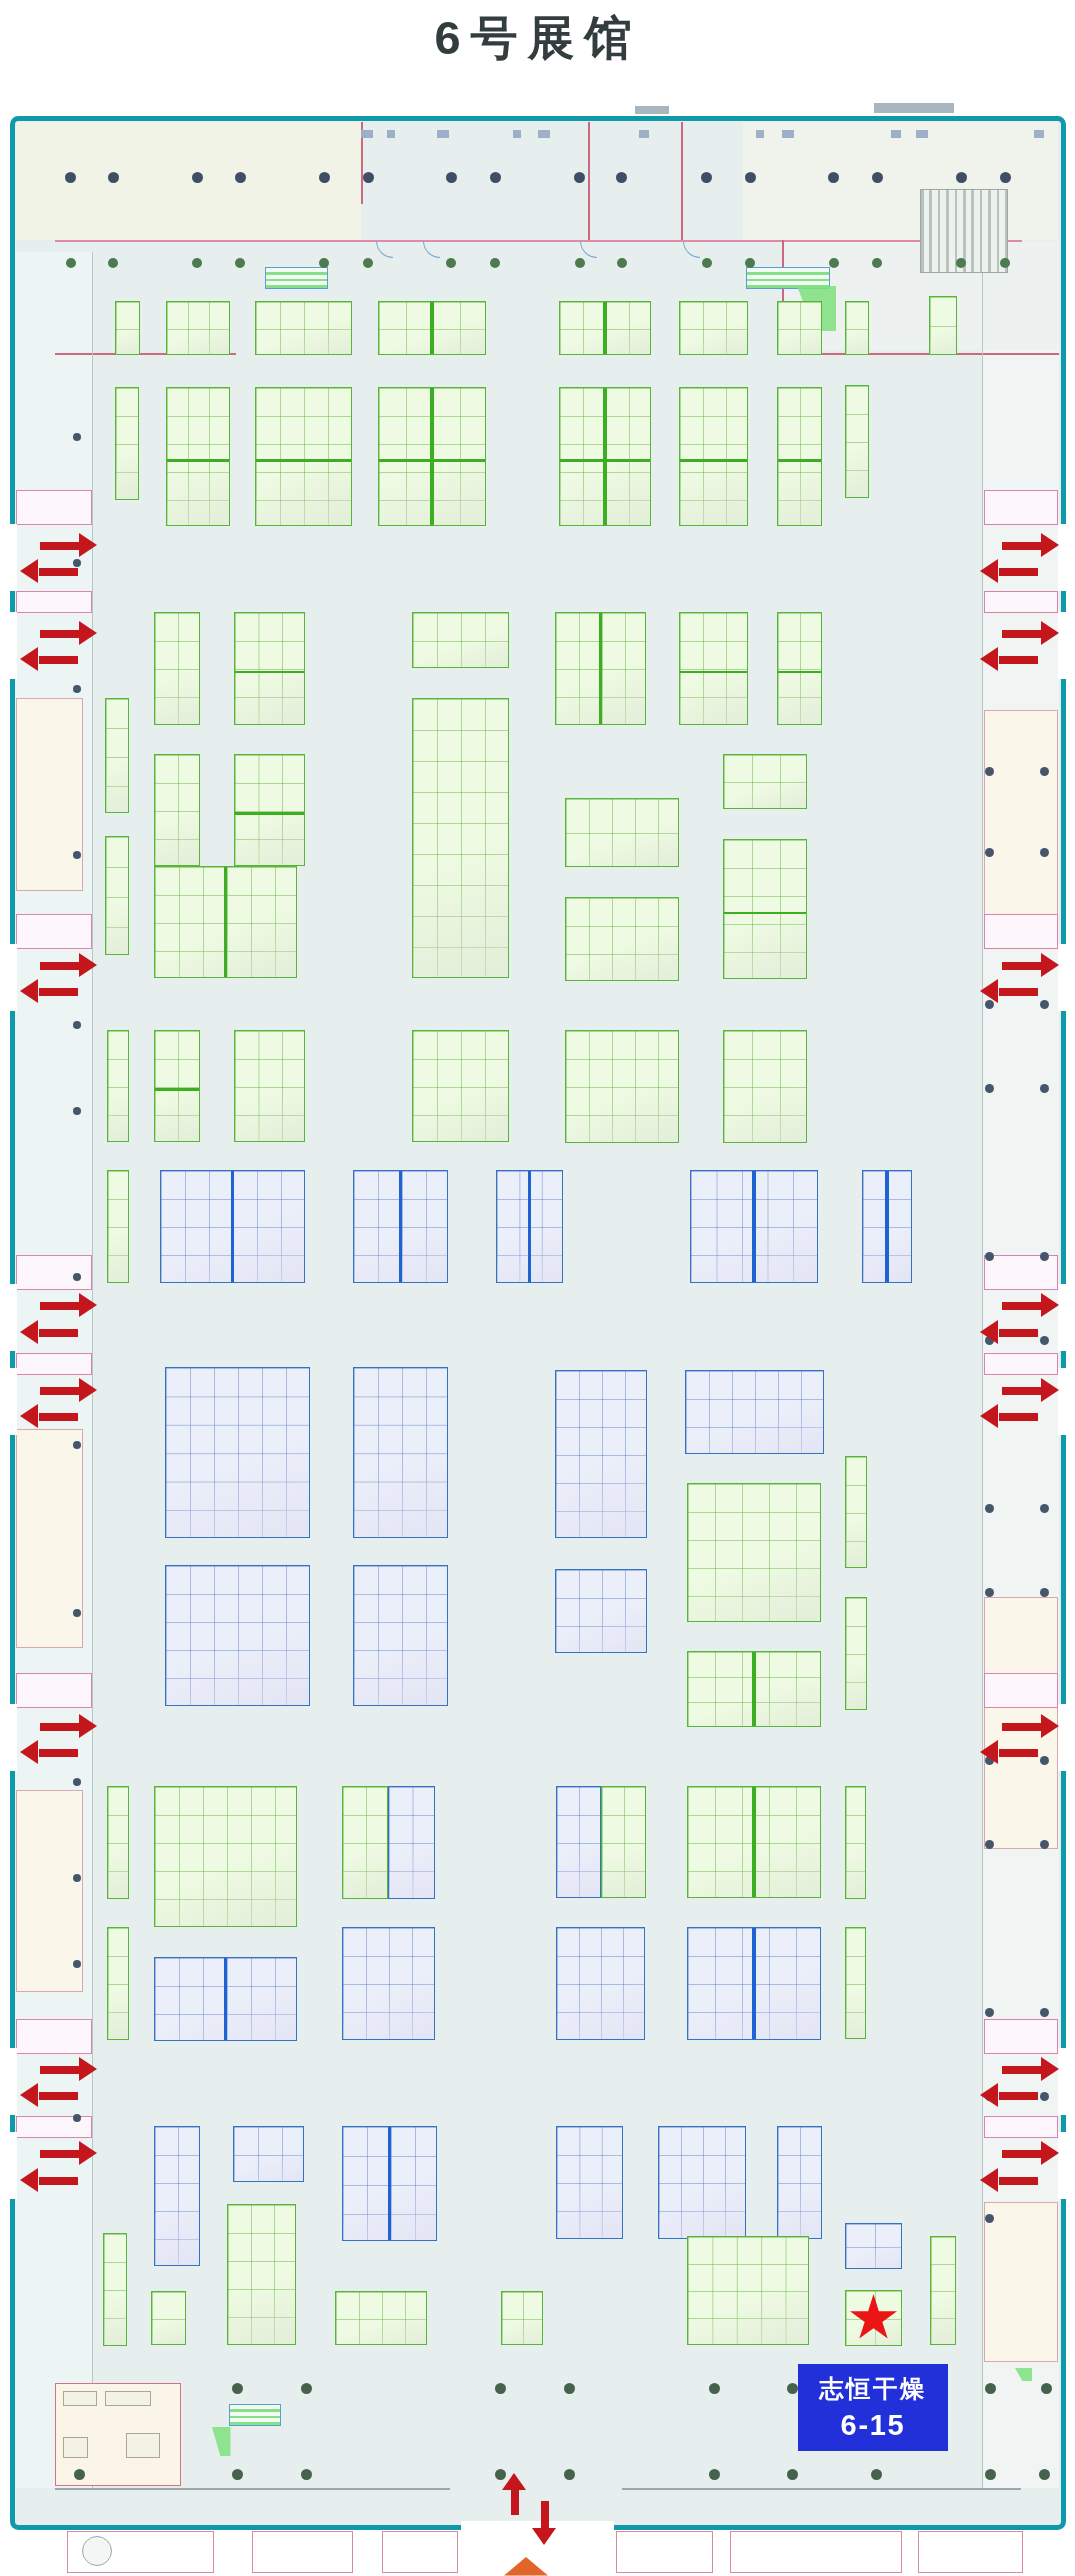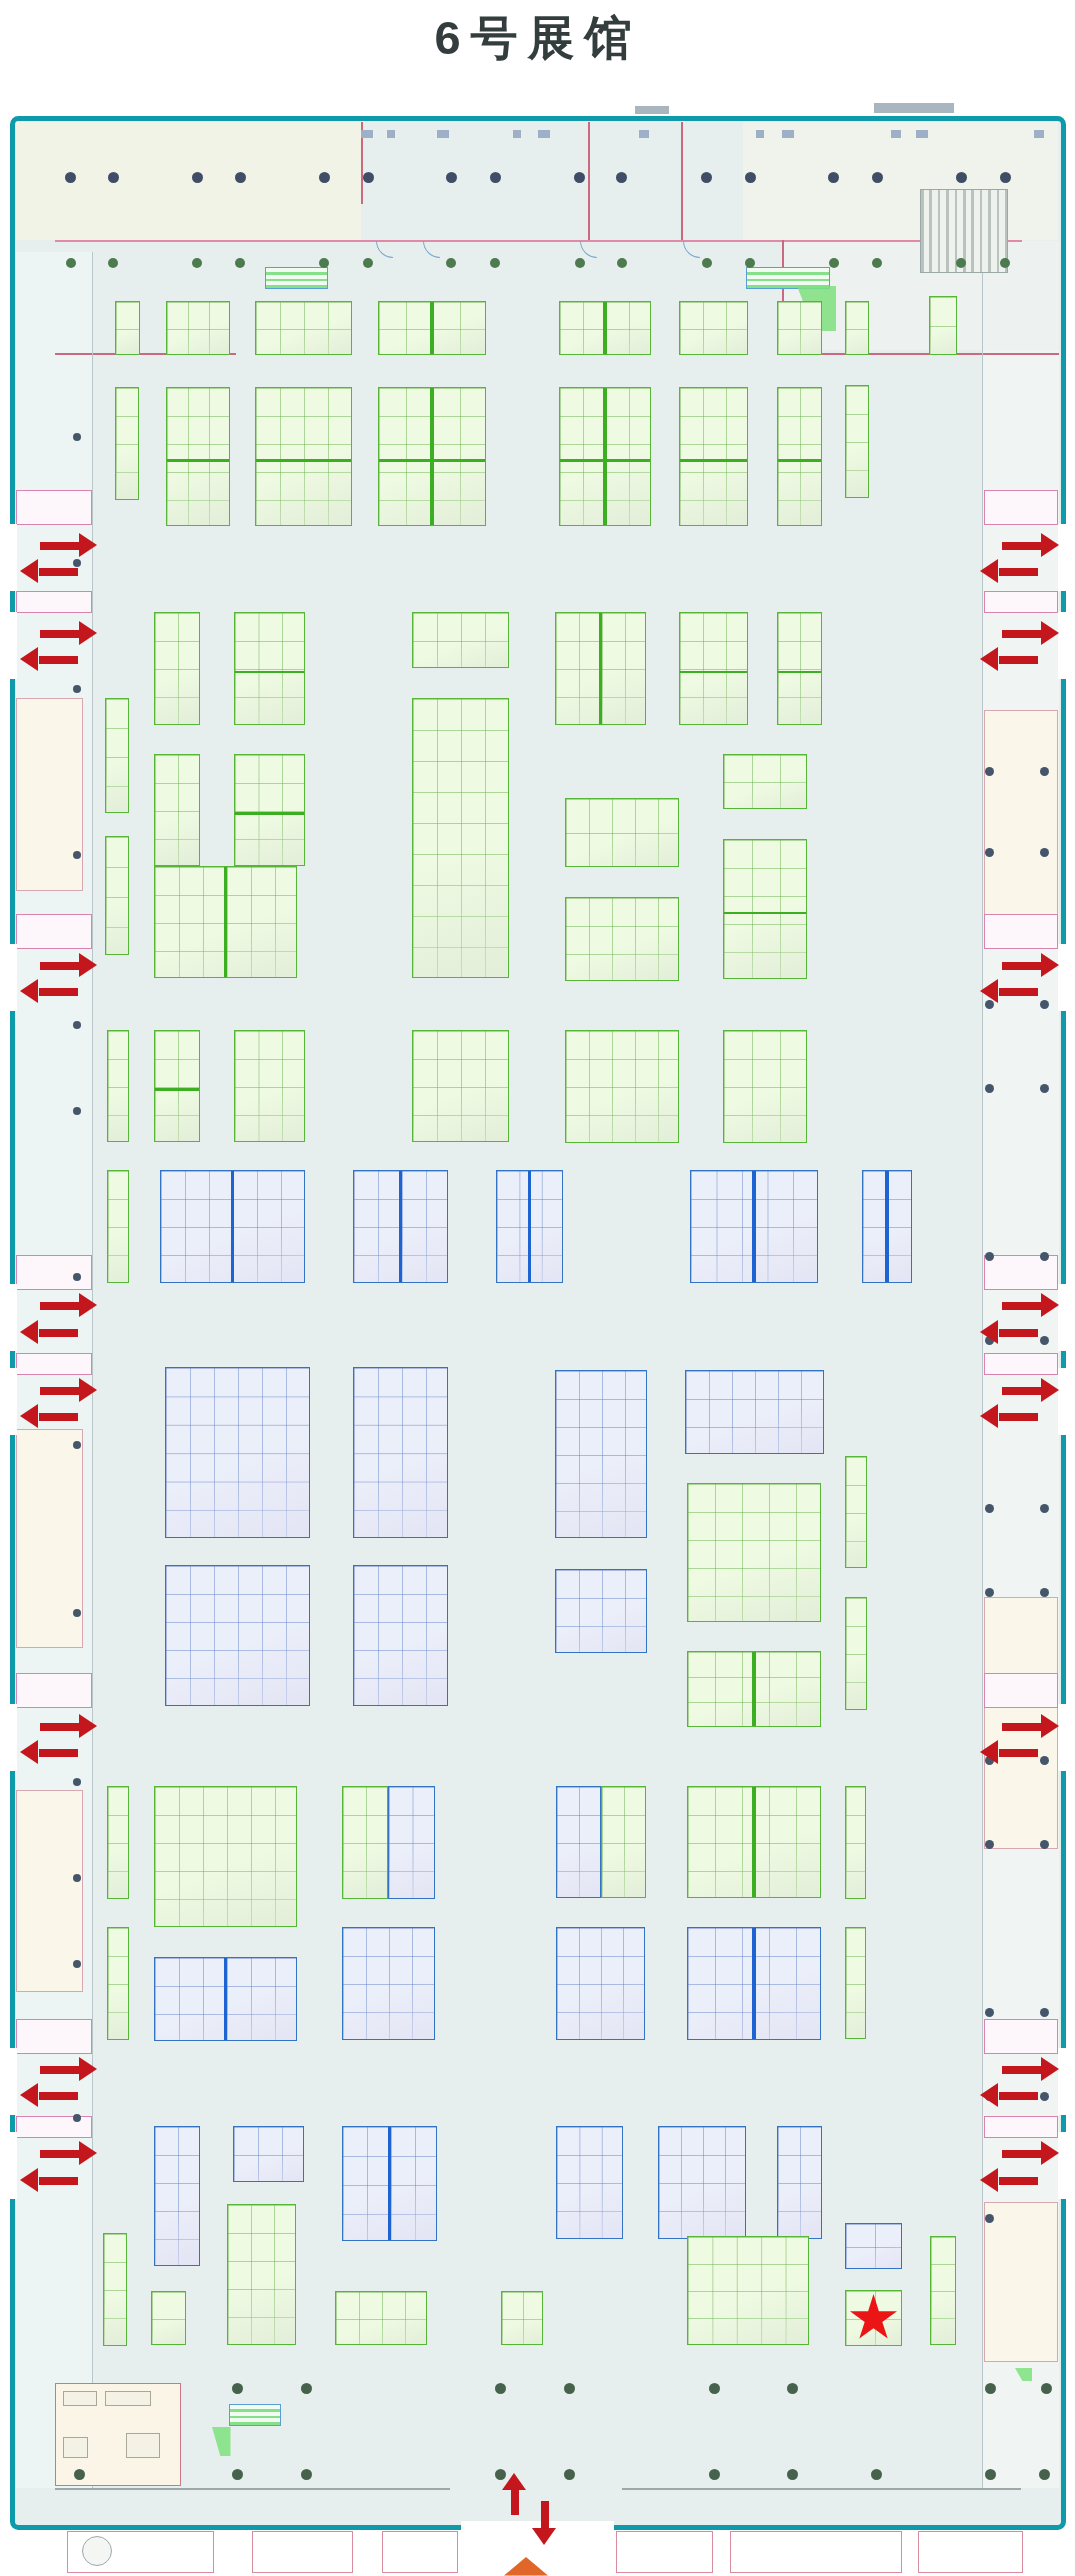--- a/index.html
+++ b/index.html
@@ -34,20 +34,24 @@
   .room{position:absolute;box-sizing:border-box;background:#fdf6fa;border:1.7px solid #d884ae;}
   .broom{position:absolute;box-sizing:border-box;background:#fbf6ea;border:0.8px solid #d8a8b0;}
   .outroom{position:absolute;box-sizing:border-box;background:#ffffff;border:1.7px solid #d98ca0;}
 </style>
 </head>
 <body>
 
 <h1 id="page-title" style="color: rgb(52, 61, 61);">6号展馆</h1>
 
 <div id="plan">
+  <div id="marker-label" style="left: 798px; top: 2364px; width: 150px; height: 87px; background: rgb(34, 48, 217);">
+    <span class="l1">志恒干燥</span>
+    <span class="l2">6-15</span>
+  </div>
 <div class="hall" style="left: 10px; top: 116px; width: 1056px; height: 2414px; border: 5.9px solid rgb(14, 154, 170); background: rgb(230, 239, 238); z-index: 0;"></div>
     <div class="abs" style="left: 16px; top: 252px; width: 76px; height: 2236px; background: rgb(237, 244, 244); z-index: 1;"></div>
     <div class="abs" style="left: 982px; top: 252px; width: 77px; height: 2236px; background: rgb(240, 245, 244); z-index: 1;"></div>
     <div class="abs" style="left: 16px; top: 122px; width: 345px; height: 118px; background: rgb(242, 243, 231); z-index: 1;"></div>
     <div class="abs" style="left: 743px; top: 122px; width: 315px; height: 118px; background: rgb(239, 243, 236); z-index: 1;"></div>
     <div class="abs" style="left: 782px; top: 241px; width: 277px; height: 109px; background: rgb(237, 242, 240); z-index: 1;"></div>
     <div class="abs" style="left: 55px; top: 240px; width: 967px; height: 1.7px; background: rgb(224, 138, 168); z-index: 3;"></div>
     <div class="abs" style="left: 55px; top: 353px; width: 181px; height: 1.7px; background: rgb(201, 106, 128); z-index: 3;"></div>
     <div class="abs" style="left: 782px; top: 353px; width: 277px; height: 1.7px; background: rgb(201, 106, 128); z-index: 3;"></div>
     <div class="abs" style="left: 55px; top: 2488px; width: 395px; height: 1.7px; background: rgb(154, 168, 172); z-index: 3;"></div>

